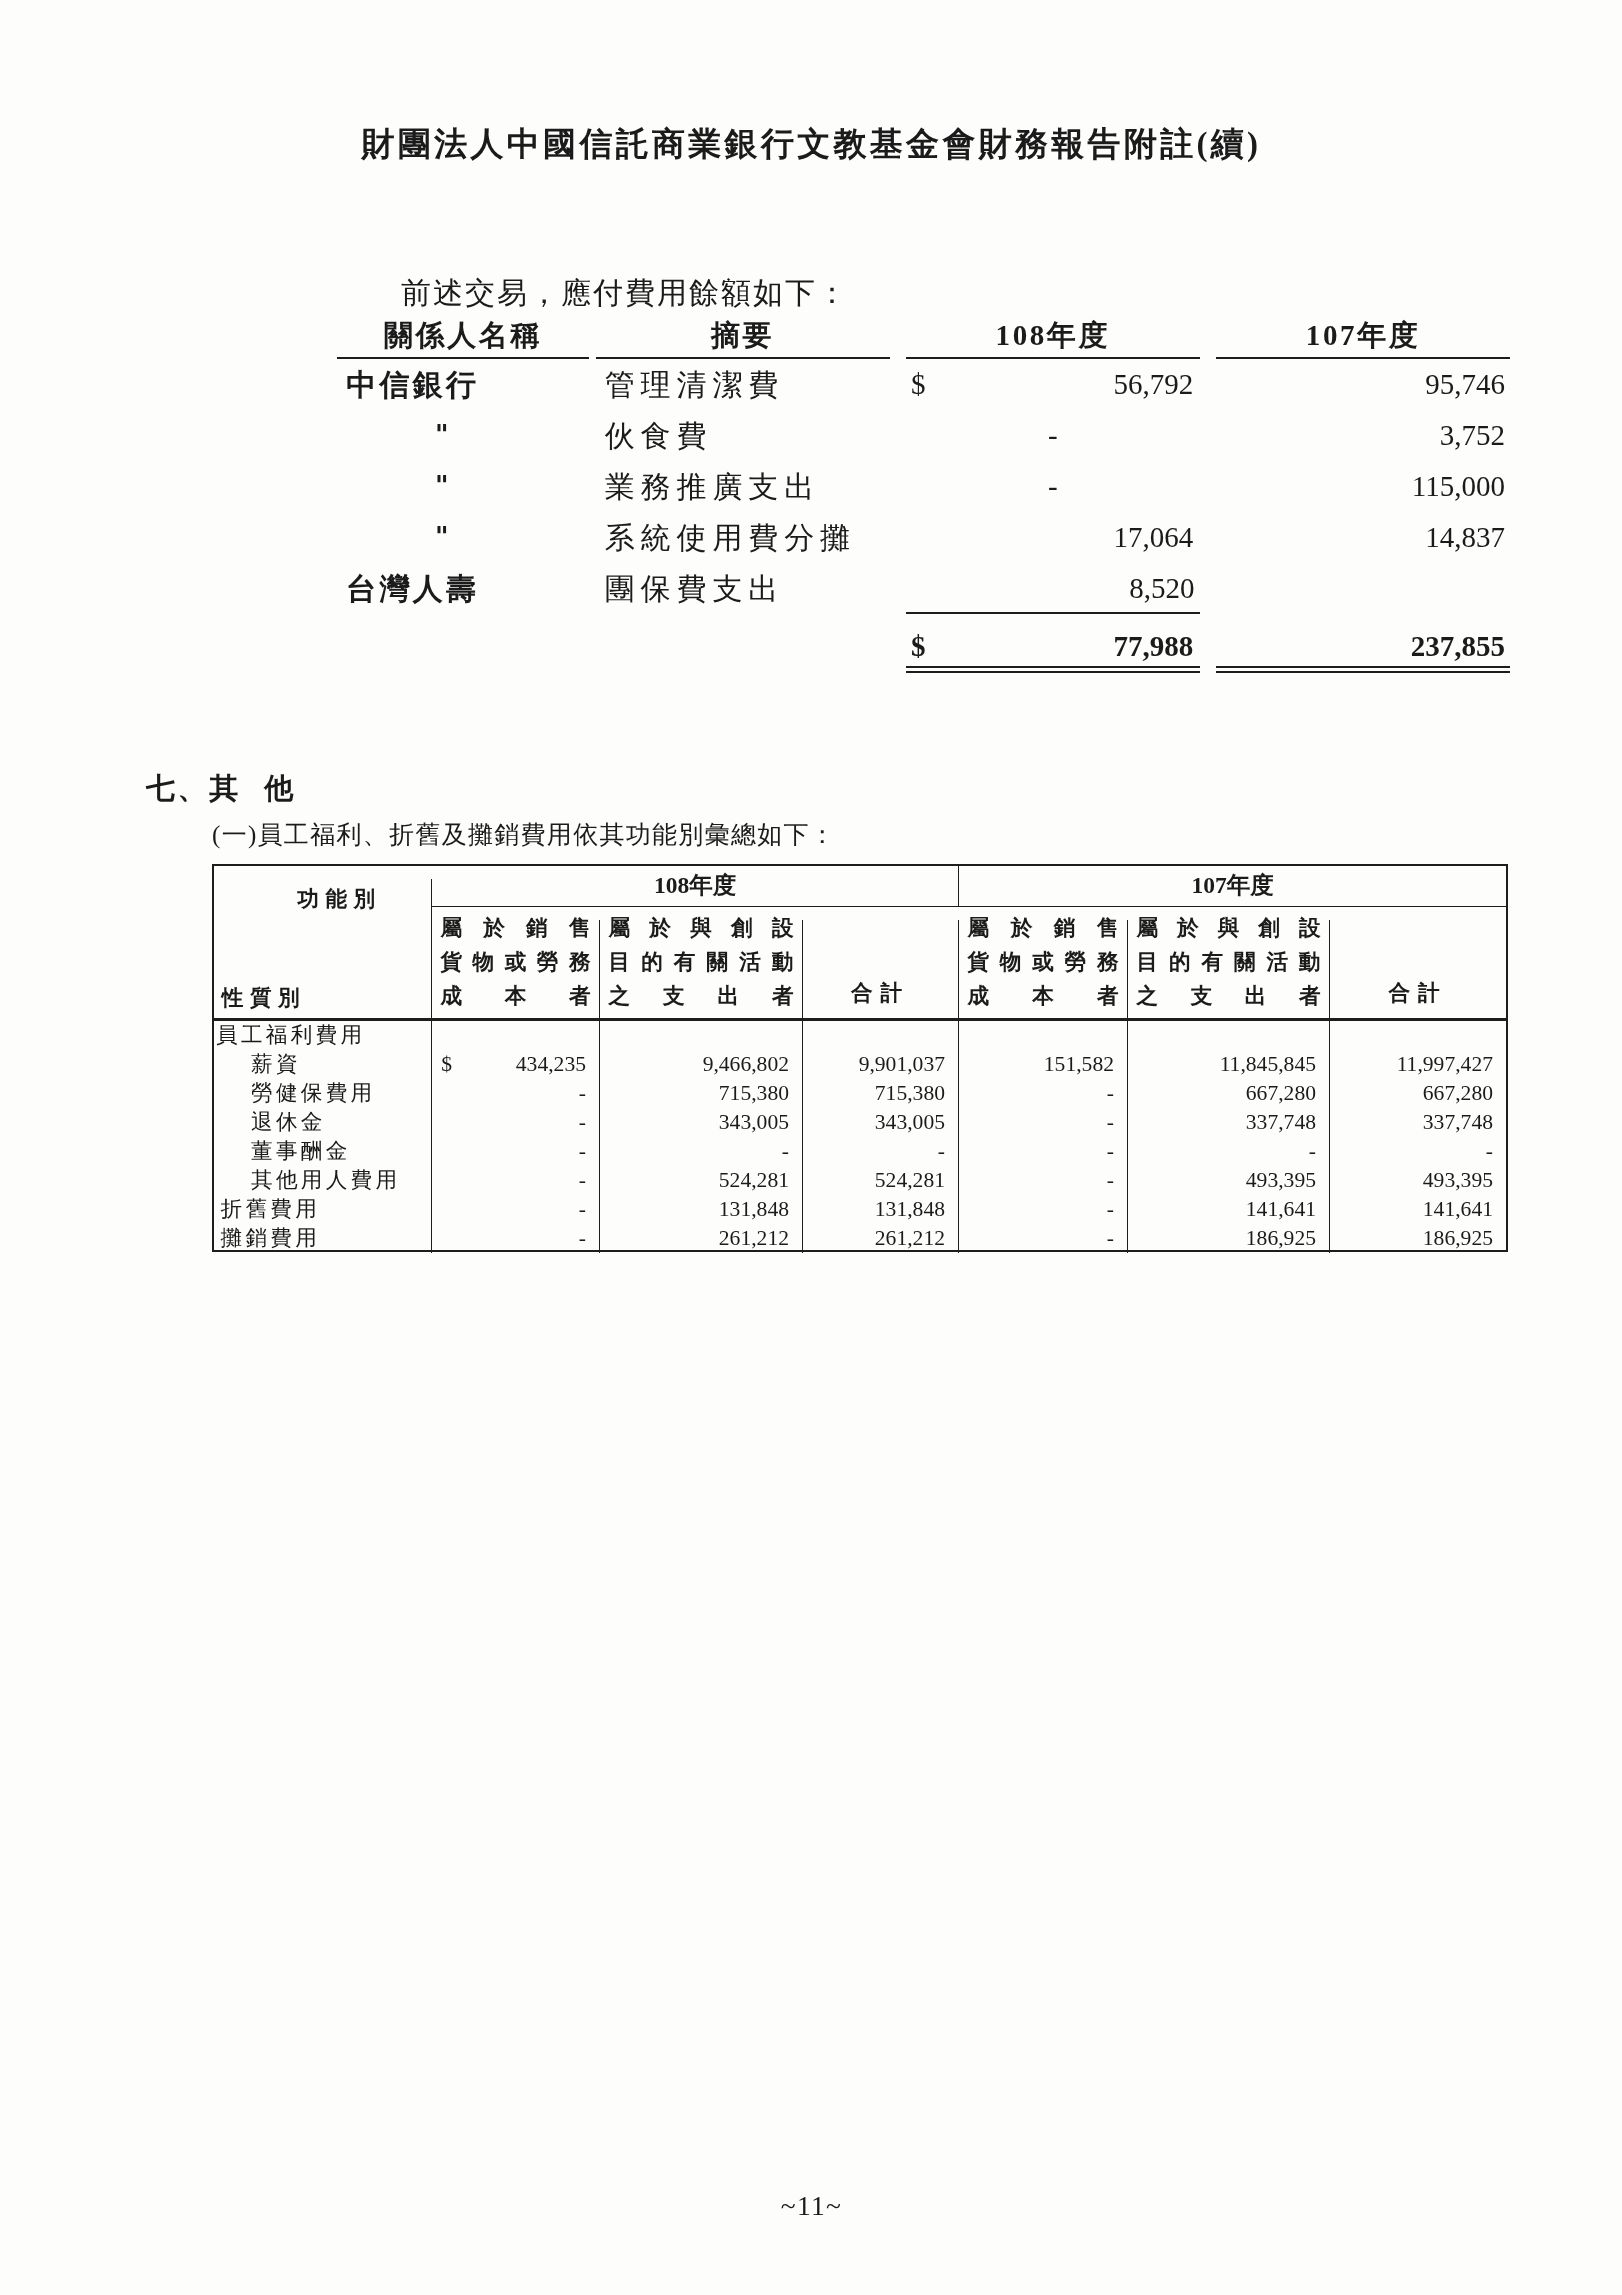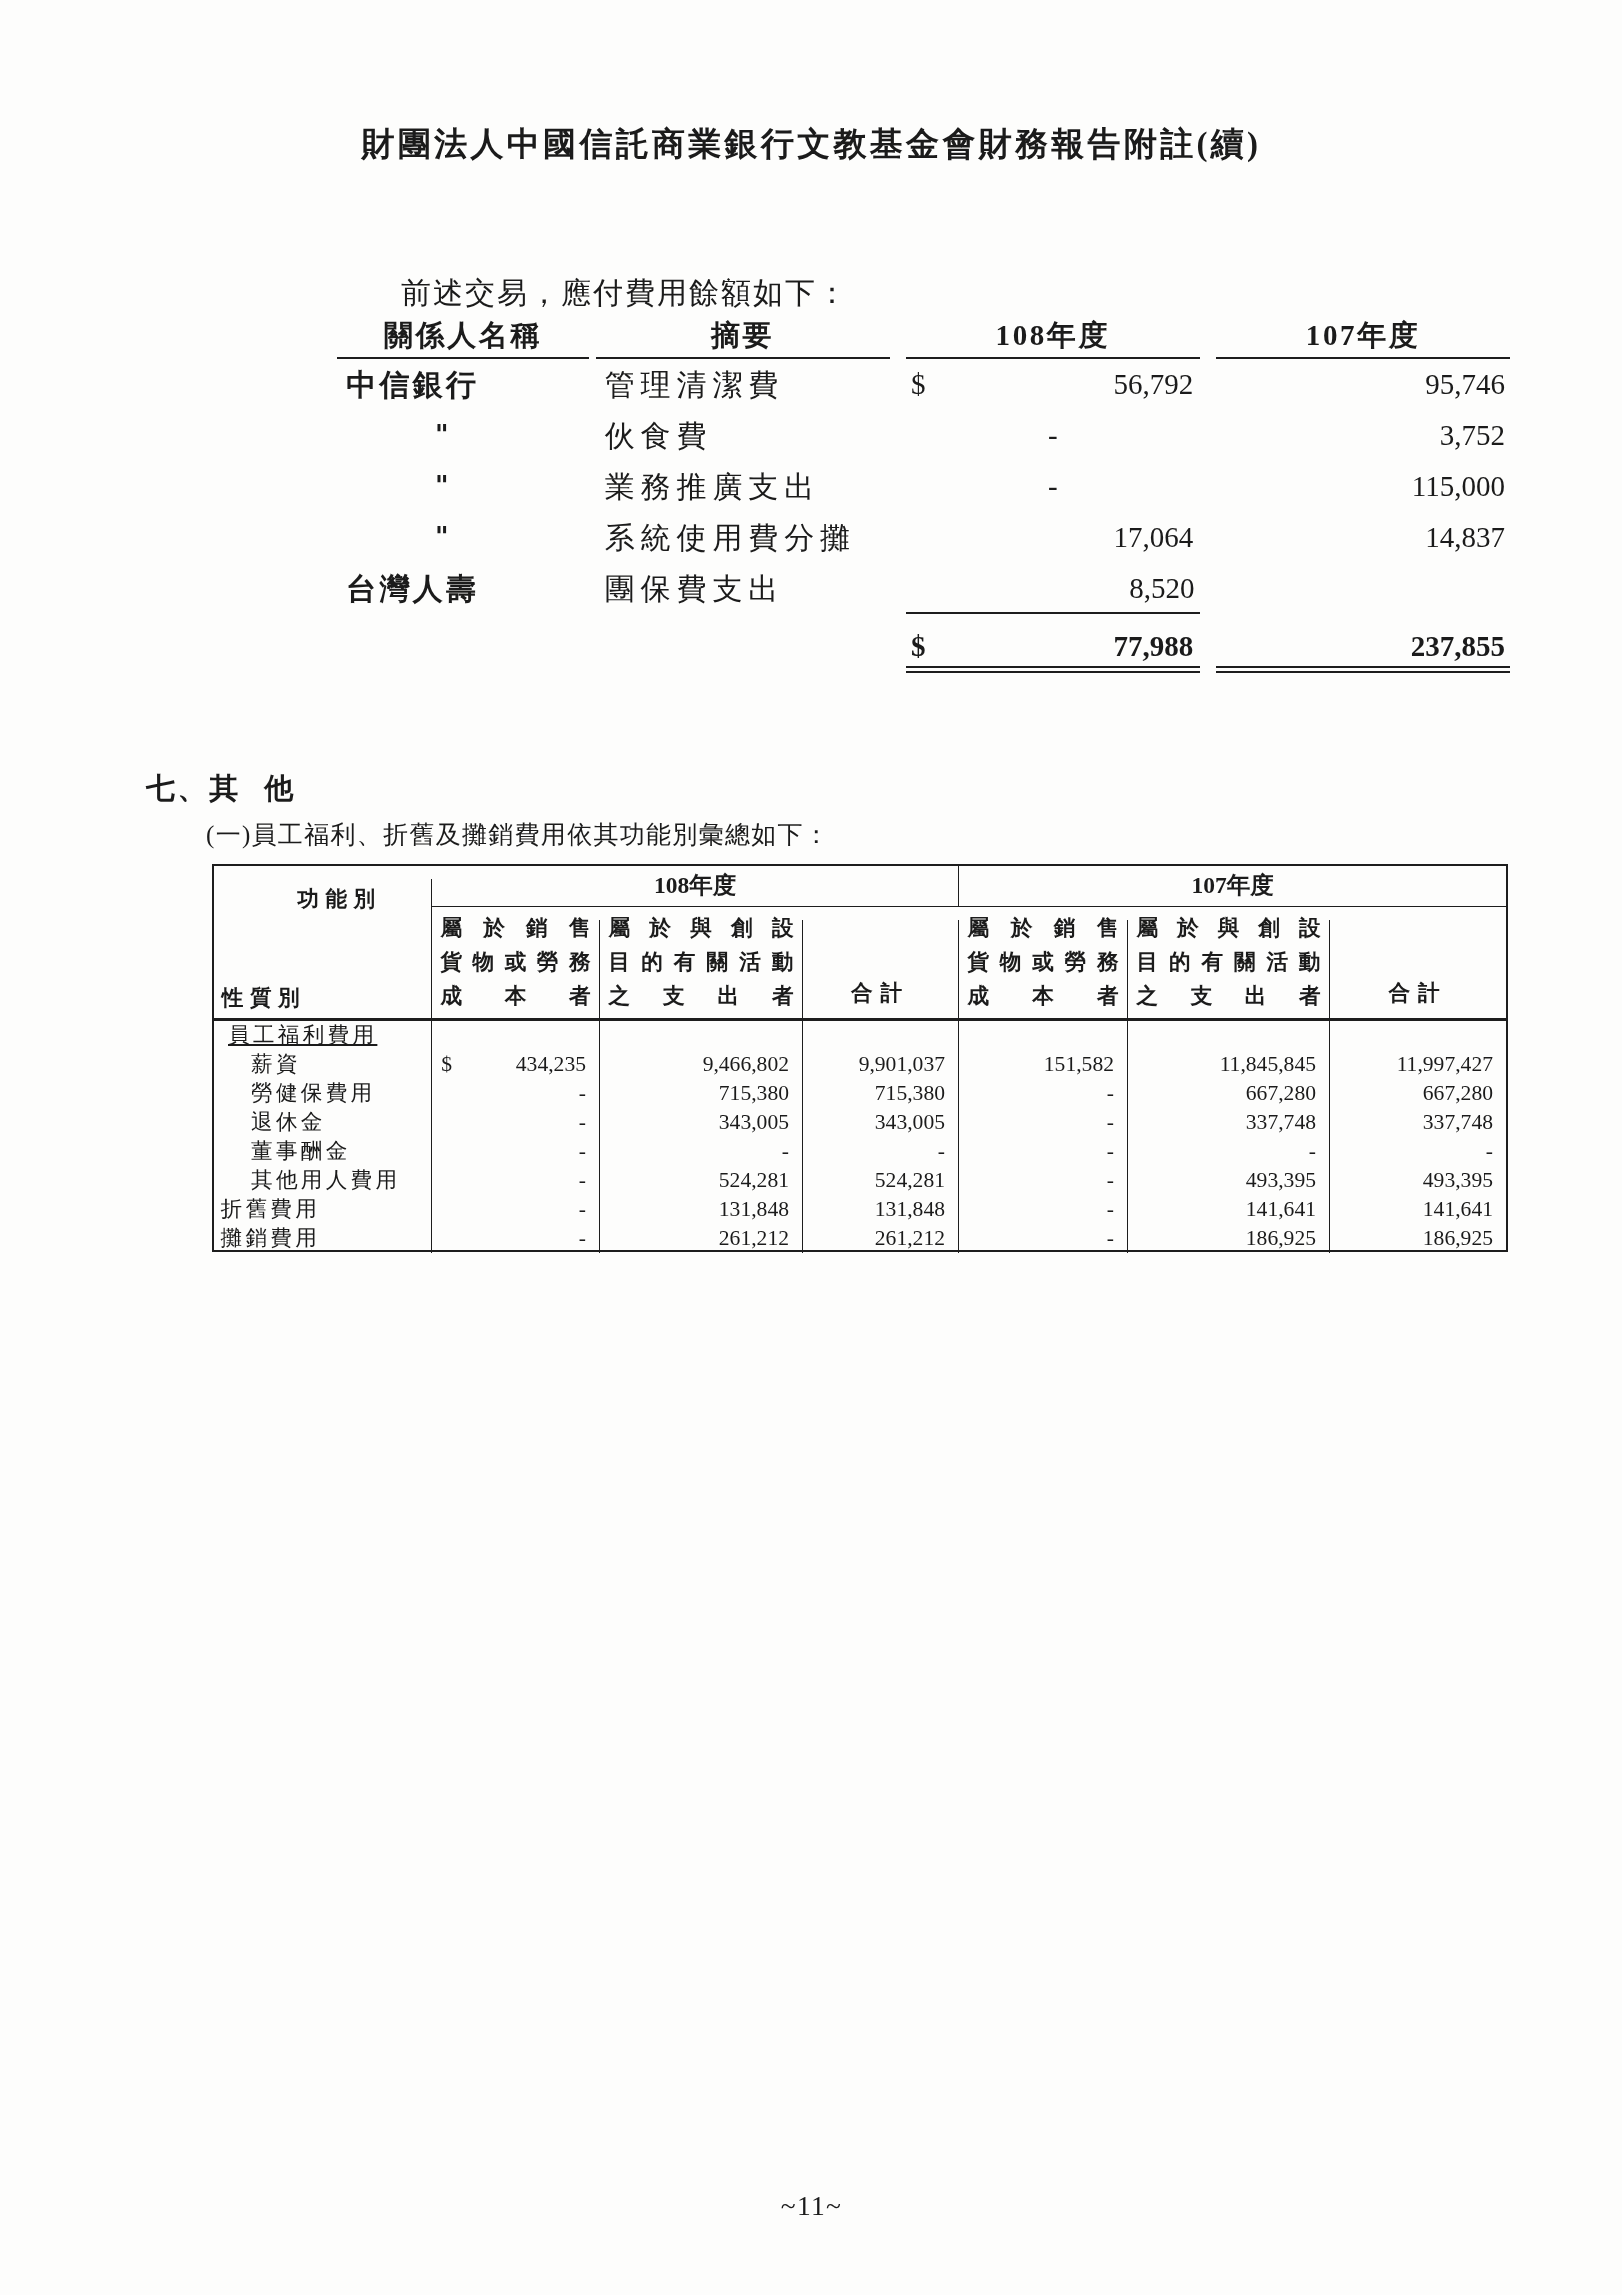--- a/index.html
+++ b/index.html
@@ -50,21 +50,21 @@
   .t1 .drow .c4{padding-right:5.2px;}
   .t1 .drow .c3.dash{text-align:center;padding-right:0;}
   .t1 .dollar{position:absolute;left:5.2px;top:0;}
   .t1 .uline .c3,.t1 .uline .c4{border-bottom:2px solid #1d1d1d;}
   .t1 .trow{height:48px;line-height:42px;font-weight:bold;margin-top:10.5px;}
   .t1 .trow .c3,.t1 .trow .c4{border-bottom:7.2px double #1d1d1d;}
 
   
   .sec{top:769px;left:146px;font-size:29px;font-weight:bold;letter-spacing:2.6px;}
   .sec .suffix{display:inline-block;margin-left:23.5px;}
-  .subsec{top:818px;left:206px;font-size:25px;letter-spacing:1.3px;}
+  .subsec{top:818px;left:212px;font-size:25px;letter-spacing:1.3px;}
 
   
   .t2{
     top:864px;left:212px;width:1296px;height:388px;
     border:2px solid #1d1d1d;box-sizing:border-box;
     display:grid;
     grid-template-columns:218px 168px 203px 156px 169px 202px auto;
     grid-template-rows:41px 114px repeat(8,1fr);
     font-size:21.6px;
   }
@@ -75,21 +75,21 @@
   .t2 .corner .ct{text-align:center;padding:5.2px 0 0 34px;letter-spacing:6.5px;}
   .t2 .corner .cb{padding:0 0 6.5px 7.8px;letter-spacing:6.5px;}
   .t2 .ygroup{grid-row:1/2;text-align:center;line-height:39px;font-size:23.5px;font-weight:bold;}
   .t2 .y108{grid-column:2/5;}
   .t2 .y107{grid-column:5/8;}
   .t2 .sub{grid-row:2/3;display:flex;flex-direction:column;justify-content:flex-end;padding-bottom:5.2px;font-weight:bold;}
   .t2 .jl{display:flex;justify-content:space-between;padding:0 8.5px;line-height:34px;}
   .t2 .sumhead{justify-content:flex-end;align-items:center;padding-bottom:11px;letter-spacing:7.8px;display:flex;flex-direction:column;}
   .t2 .row{display:contents;}
   .t2 .lbl{line-height:29px;box-sizing:border-box;letter-spacing:3.3px;}
-  .t2 .lbl.g{padding-left:14px;text-decoration:underline;}
+  .t2 .lbl.g{padding-left:2px;}
   .t2 .lbl.i{padding-left:37px;}
   .t2 .lbl.o{padding-left:6.5px;}
   .t2 .val{line-height:29px;text-align:right;padding-right:13px;box-sizing:border-box;}
   .t2 .val.dollar-cell{display:flex;justify-content:space-between;padding:0 13px 0 9.2px;text-align:right;}
 
   
   .pagenum{top:2190px;left:0;width:100%;text-align:center;font-size:27.5px;letter-spacing:1.3px;}
 </style>
 </head>
 <body>

